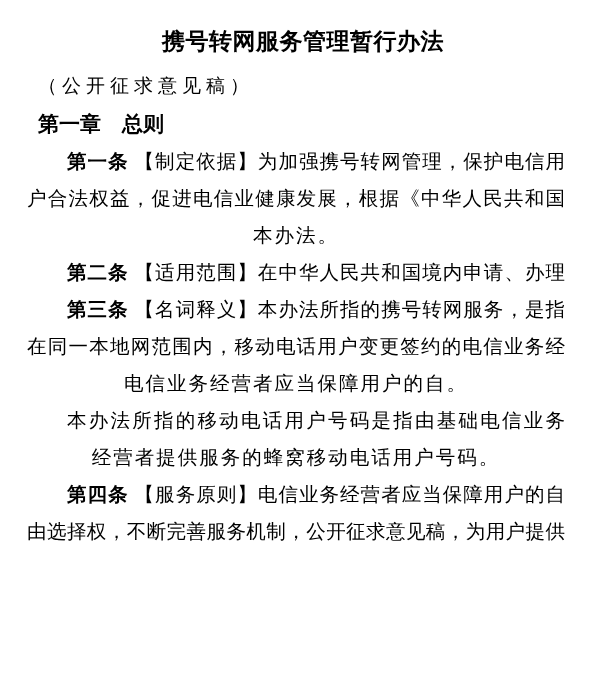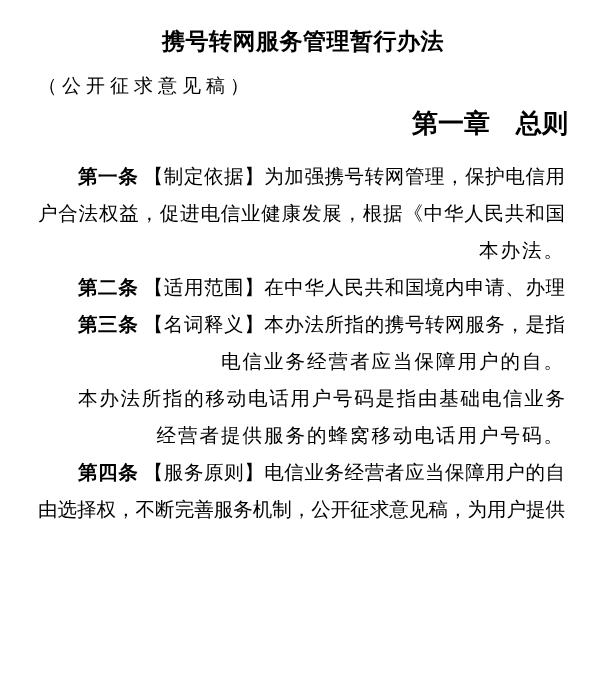--- a/index.html
+++ b/index.html
@@ -27,34 +27,34 @@
     letter-spacing: 0.5px;
   }
   .doc-subtitle {
     margin: 19px 38px 0 38px;
     font-size: 19px;
     line-height: 24px;
     letter-spacing: 5px;
   }
   .chapter-heading {
     margin: 13px 38px 0 38px;
-    text-align: right;
+    text-align: left;
     font-weight: bold;
-    font-size: 26px;
+    font-size: 21px;
     line-height: 26px;
   }
   .doc-body {
-    margin-top: 21px;
-    padding: 0 41px 0 38px;
+    margin-top: 6px;
+    padding: 0 41px 0 27px;
   }
   .line {
     font-size: 19.5px;
     line-height: 37px;
     letter-spacing: 2px;
-    text-align: right;
+    text-align: center;
     white-space: normal;
   }
   .line.full {
     letter-spacing: 0;
     text-align: justify;
     text-align-last: justify;
   }
   .line.indent {
     padding-left: 40px;
   }
@@ -68,19 +68,20 @@
 <div class="page">
   <div class="doc-title">携号转网服务管理暂行办法</div>
   <div class="doc-subtitle">（公开征求意见稿）</div>
   <div class="chapter-heading">第一章　总则</div>
   <div class="doc-body">
       <div class="line full indent"><span class="bold">第一条 </span><span>【制定依据】为加强携号转网管理，保护电信用</span></div>
       <div class="line full"><span>户合法权益，促进电信业健康发展，根据《中华人民共和国</span></div>
       <div class="line"><span>本办法。</span></div>
       <div class="line full indent"><span class="bold">第二条 </span><span>【适用范围】在中华人民共和国境内申请、办理</span></div>
       <div class="line full indent"><span class="bold">第三条 </span><span>【名词释义】本办法所指的携号转网服务，是指</span></div>
+      <div class="line full"><span>在同一本地网范围内，移动电话用户变更签约的电信业务经</span></div>
       <div class="line"><span>电信业务经营者应当保障用户的自。</span></div>
       <div class="line full indent"><span>本办法所指的移动电话用户号码是指由基础电信业务</span></div>
       <div class="line"><span>经营者提供服务的蜂窝移动电话用户号码。</span></div>
       <div class="line full indent"><span class="bold">第四条 </span><span>【服务原则】电信业务经营者应当保障用户的自</span></div>
       <div class="line full"><span>由选择权，不断完善服务机制，公开征求意见稿，为用户提供</span></div>
     </div>
 </div>
 
 </body></html>

